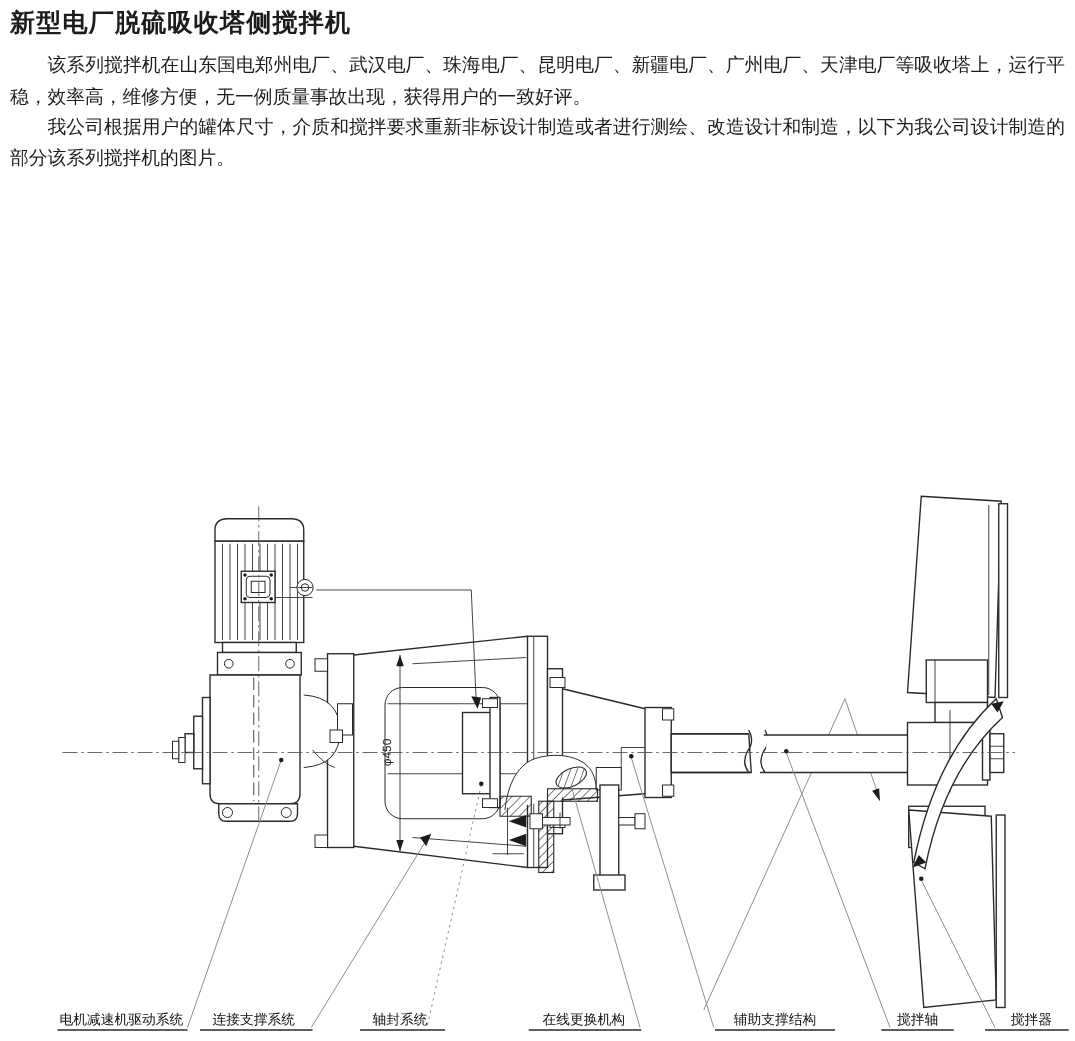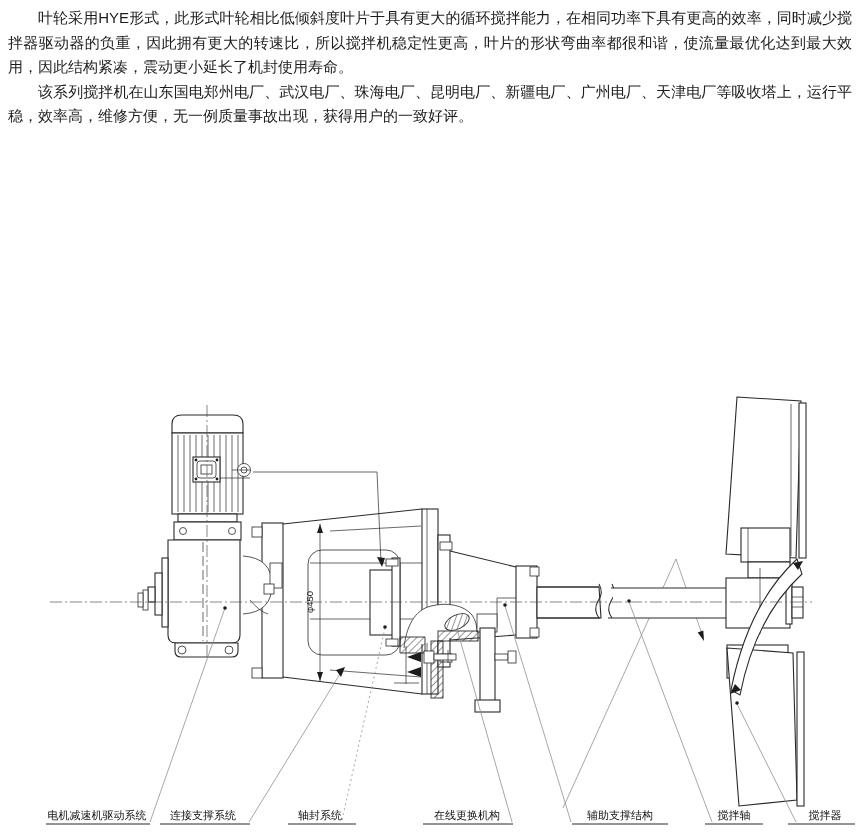--- a/index.html
+++ b/index.html
@@ -19,22 +19,23 @@
   .hatchfill{fill:url(#hatch);stroke:#2a2a2a;stroke-width:0.9;}
   .solid{fill:#1c1c1c;stroke:none;}
   text.part{font-size:11px;fill:#111;text-anchor:middle;font-weight:500;}
   text.dim{font-size:9.5px;fill:#222;text-anchor:middle;}
 </style>
 </head>
 <body>
 
 <div class="doc">
   <div class="textblock">
-    <p>叶轮采用HYE形式，此形式叶轮相比低倾斜度叶片于具有更大的循环搅拌能力，在相同功率下具有更高的效率，同时减少搅拌器驱动器的负重，因此拥有更大的转速比，所以搅拌机稳定性更高，叶片的形状弯曲率都很和谐，使流量最优化达到最大效用，因此结构紧凑，震动更小延长了机封使用寿命。</p>
+    <h1>新型电厂脱硫吸收塔侧搅拌机</h1>
     <p>该系列搅拌机在山东国电郑州电厂、武汉电厂、珠海电厂、昆明电厂、新疆电厂、广州电厂、天津电厂等吸收塔上，运行平稳，效率高，维修方便，无一例质量事故出现，获得用户的一致好评。</p>
+    <p>我公司根据用户的罐体尺寸，介质和搅拌要求重新非标设计制造或者进行测绘、改造设计和制造，以下为我公司设计制造的部分该系列搅拌机的图片。</p>
   </div>
 
   <svg width="860" height="455" viewBox="0 378 860 455">
     <defs>
       <pattern id="hatch" width="5" height="5" patternUnits="userSpaceOnUse" patternTransform="rotate(45)">
         <line x1="0" y1="0" x2="0" y2="5" stroke="#2a2a2a" stroke-width="1"></line>
       </pattern>
     </defs>
 
     <g>

